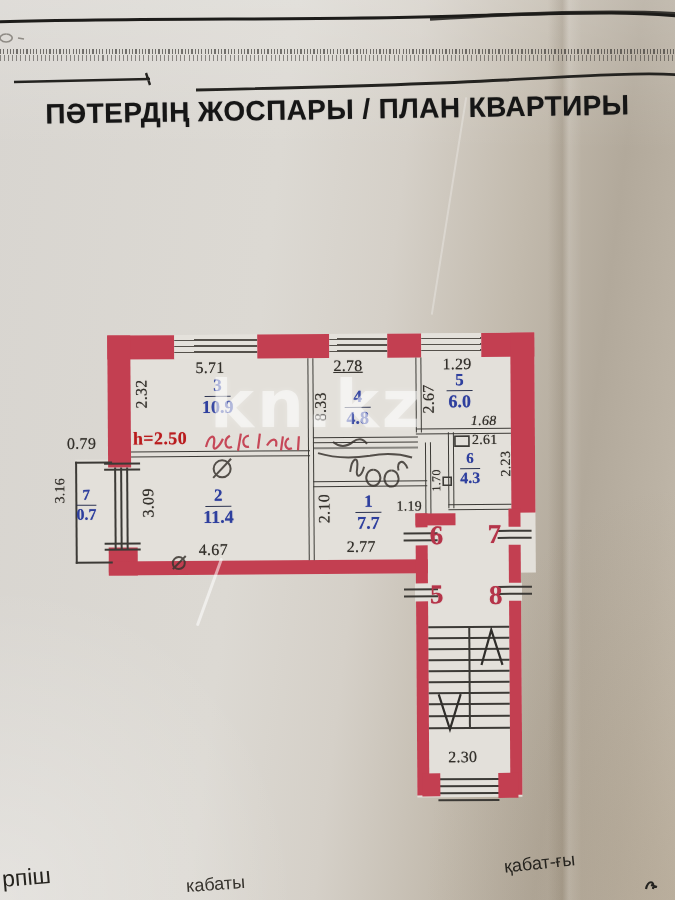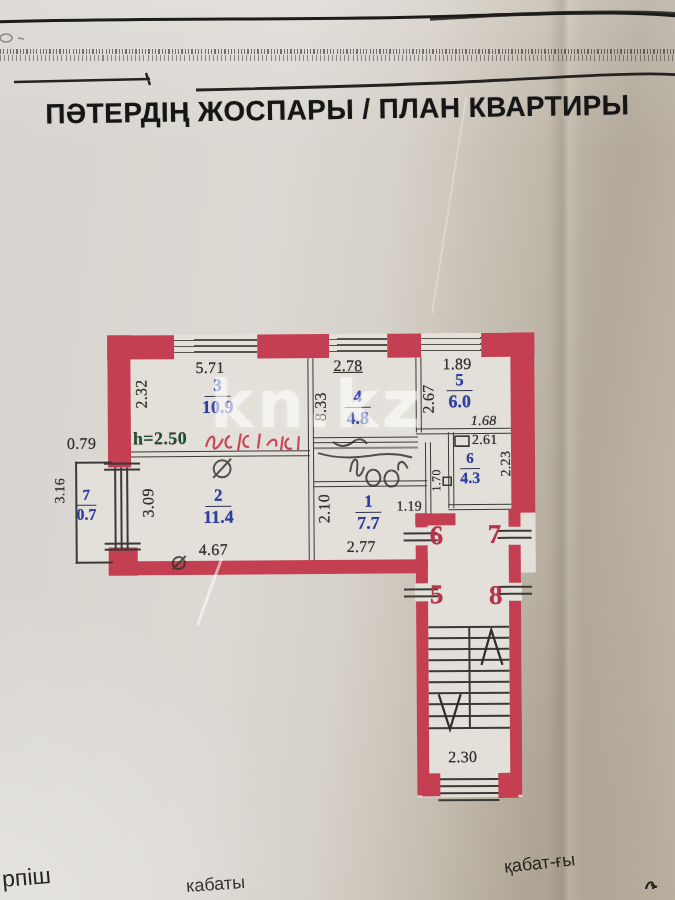--- a/index.html
+++ b/index.html
@@ -43,21 +43,21 @@
   .dim.s{font-size:14px;}
   .dim.xs{font-size:12px;}
   .dim.v{writing-mode:vertical-rl;transform:rotate(180deg);}
   .room-label{position:absolute;width:48px;text-align:center;color:#2e3f9e;line-height:1.05;
     text-shadow:0 0 .7px rgba(46,63,158,.7);}
   .room-label .num{display:inline-block;font-weight:bold;font-size:17px;
     border-bottom:1.8px solid #2c3350;padding:0 9px 1px 9px;}
   .room-label .area{display:block;font-weight:bold;font-size:18px;margin-top:1px;}
   .room-label.small .num{font-size:15px;padding:0 6px 1px 6px;}
   .room-label.small .area{font-size:16px;}
-  .hnote{position:absolute;left:133px;top:427px;color:#14532d;font-weight:bold;
+  .hnote{position:absolute;left:133px;top:427px;color:#b91c1c;font-weight:bold;
     font-size:18px;letter-spacing:.4px;text-shadow:0 0 .8px rgba(194,50,69,.7);}
   .landing-num{position:absolute;font-size:27px;font-weight:bold;color:#b53449;
     text-shadow:0 0 .8px rgba(181,52,73,.65);}
   .watermark{position:absolute;left:210px;top:366px;font-family:"DejaVu Sans",sans-serif;
     font-weight:bold;font-size:66px;color:rgba(255,255,255,.52);letter-spacing:3px;
     text-shadow:0 0 6px rgba(255,255,255,.25);z-index:6;}
   .footer-txt{position:absolute;font-family:"Liberation Sans",sans-serif;color:#26241f;}
   .f-left{left:2px;top:864px;font-size:23px;transform:rotate(-5deg);}
   .f-center{left:186px;top:874px;font-size:18px;transform:rotate(-4deg);color:#36332d;}
   .f-right{left:504px;top:853px;font-size:18px;transform:rotate(-6deg);}
@@ -162,21 +162,21 @@
   <div class="ln-h" style="left:436px;top:786px;width:61px;"></div>
   <div class="ln-h" style="left:436px;top:793px;width:61px;"></div>
   <div class="ln-h" style="left:436px;top:800px;width:61px;"></div>
   <div class="wall" style="left:420px;top:774px;width:18px;height:23px;"></div>
   <div class="wall" style="left:496px;top:774px;width:20px;height:25px;"></div>
 
   <div class="dim" style="left:196px;top:358px;">5.71</div>
   <div class="dim v" style="left:133px;top:378px;">2.32</div>
   <div class="dim" style="left:334px;top:357px;text-decoration:underline;">2.78</div>
   <div class="dim v" style="left:312px;top:392px;">8.33</div>
-  <div class="dim" style="left:443px;top:356px;">1.89</div>
+  <div class="dim" style="left:443px;top:356px;">1.29</div>
   <div class="dim v" style="left:420px;top:385px;">2.67</div>
   <div class="dim s" style="left:471px;top:414px;font-style:italic;">1.68</div>
   <div class="dim s" style="left:472px;top:433px;">2.61</div>
   <div class="dim v s" style="left:498px;top:452px;">2.23</div>
   <div class="dim v xs" style="left:429px;top:470px;">1.70</div>
   <div class="dim s" style="left:396px;top:499px;">1.19</div>
   <div class="dim" style="left:198px;top:540px;">4.67</div>
   <div class="dim v" style="left:139px;top:487px;">3.09</div>
   <div class="dim" style="left:346px;top:538px;">2.77</div>
   <div class="dim v" style="left:315px;top:494px;">2.10</div>

